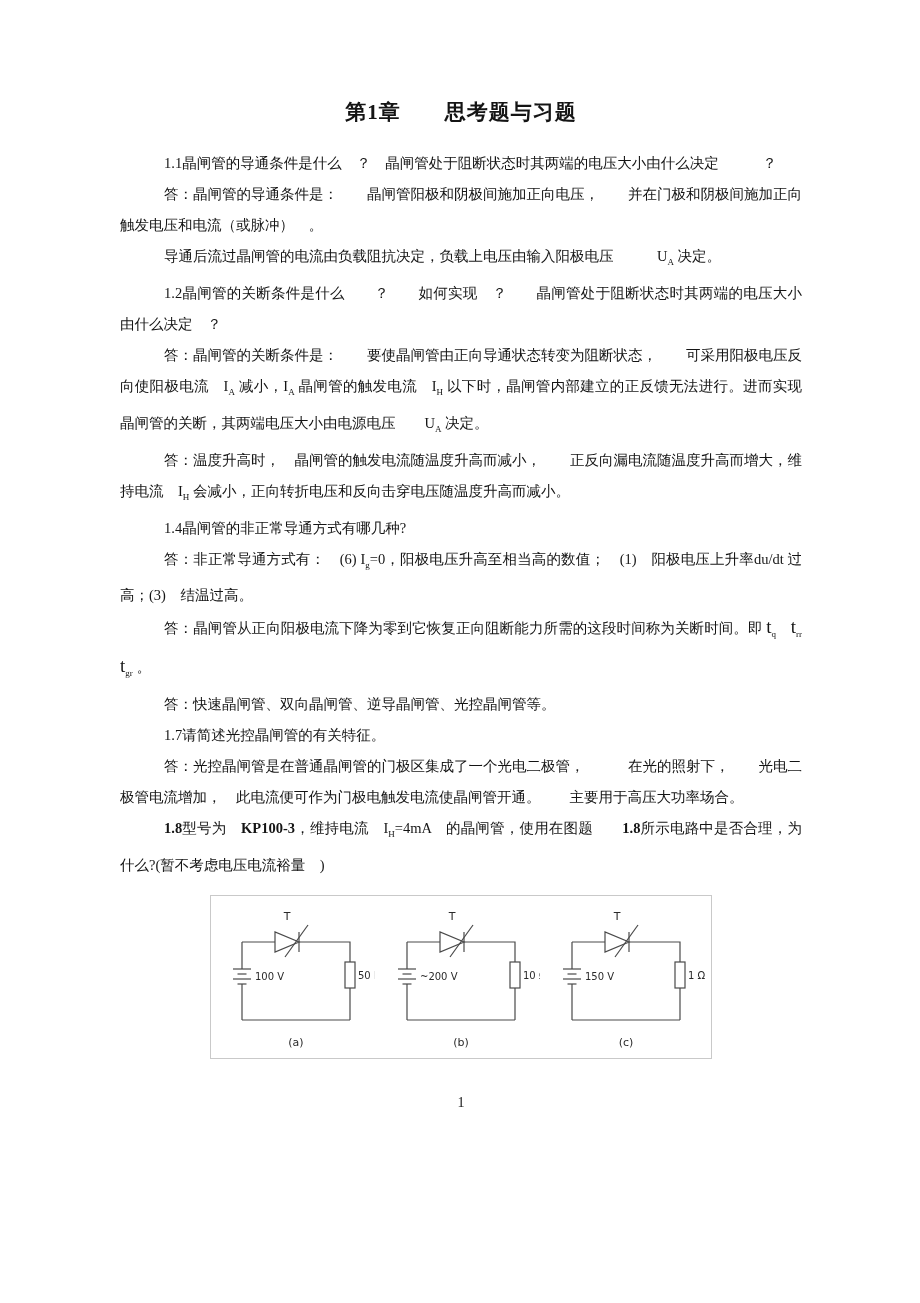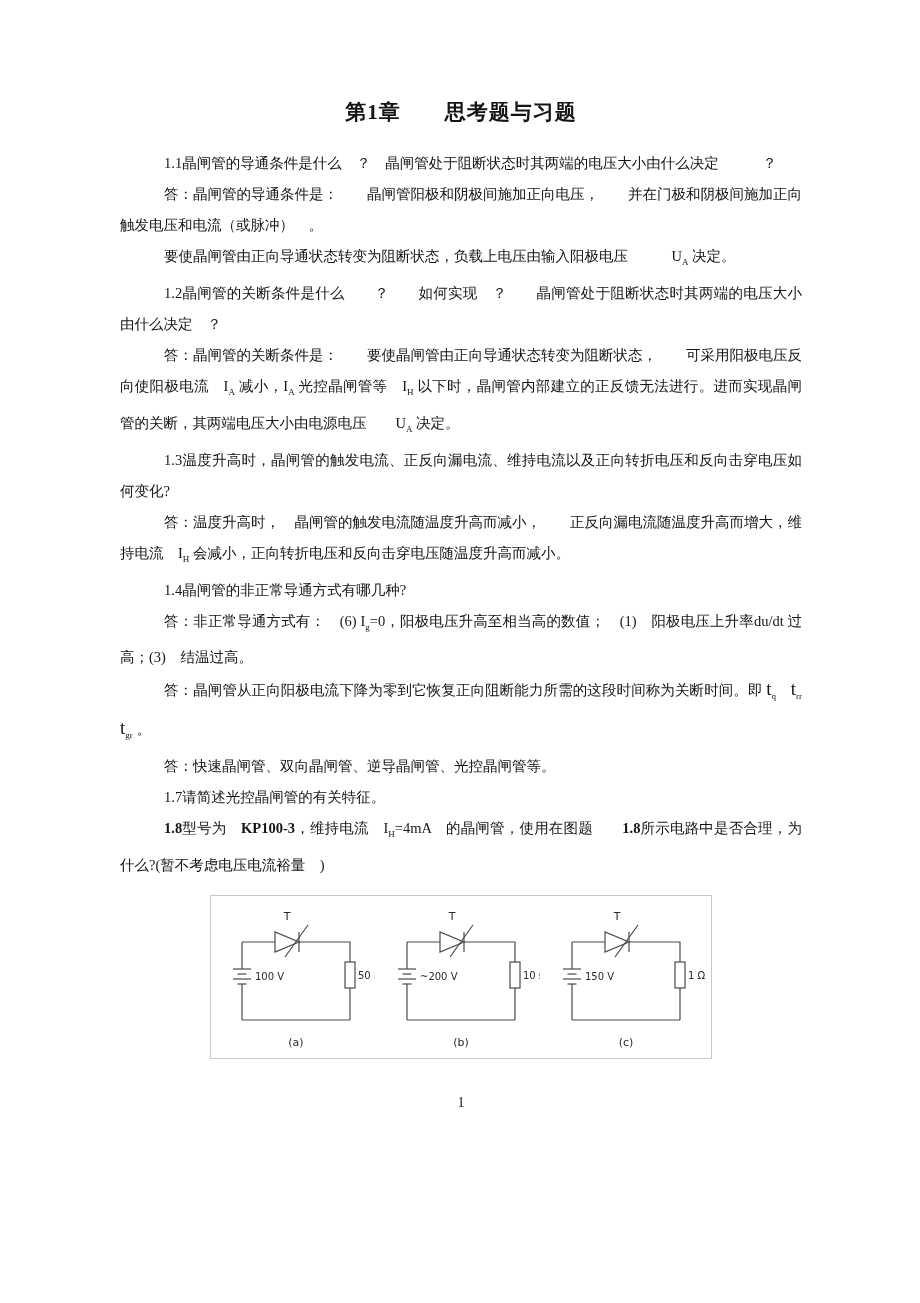--- a/index.html
+++ b/index.html
@@ -58,30 +58,30 @@
 </head>
 <body>
 
 <div class="page">
 
   <div class="title">第1章　　思考题与习题</div>
 
   <div id="doc-body">
       <p class="para"><span>1.1晶闸管的导通条件是什么　？　晶闸管处于阻断状态时其两端的电压大小由什么决定　　　？</span></p>
       <p class="para"><span>答：晶闸管的导通条件是：　　晶闸管阳极和阴极间施加正向电压，　　并在门极和阴极间施加正向触发电压和电流（或脉冲）　。</span></p>
-      <p class="para"><span>要使晶闸管由正向导通状态转变为阻断状态，负载上电压由输入阳极电压　　　U</span><sub>A</sub><span> 决定。</span></p>
+      <p class="para"><span>导通后流过晶闸管的电流由负载阻抗决定，负载上电压由输入阳极电压　　　U</span><sub>A</sub><span> 决定。</span></p>
       <p class="para"><span>1.2晶闸管的关断条件是什么　　？　　如何实现　？　　晶闸管处于阻断状态时其两端的电压大小由什么决定　？</span></p>
-      <p class="para"><span>答：晶闸管的关断条件是：　　要使晶闸管由正向导通状态转变为阻断状态，　　可采用阳极电压反向使阳极电流　I</span><sub>A</sub><span> 减小，I</span><sub>A</sub><span> 光控晶闸管等　I</span><sub>H</sub><span> 以下时，晶闸管内部建立的正反馈无法进行。进而实现晶闸管的关断，其两端电压大小由电源电压　　U</span><sub>A</sub><span> 决定。</span></p>
-      <p class="para"><span>1.3温度升高时，晶闸管的触发电流、正反向漏电流、维持电流以及正向转折电压和反向击穿电压如何变化?</span></p>
+      <p class="para"><span>答：晶闸管的关断条件是：　　要使晶闸管由正向导通状态转变为阻断状态，　　可采用阳极电压反向使阳极电流　I</span><sub>A</sub><span> 减小，I</span><sub>A</sub><span> 晶闸管的触发电流　I</span><sub>H</sub><span> 以下时，晶闸管内部建立的正反馈无法进行。进而实现晶闸管的关断，其两端电压大小由电源电压　　U</span><sub>A</sub><span> 决定。</span></p>
       <p class="para"><span>答：温度升高时，　晶闸管的触发电流随温度升高而减小，　　正反向漏电流随温度升高而增大，维持电流　I</span><sub>H</sub><span> 会减小，正向转折电压和反向击穿电压随温度升高而减小。</span></p>
       <p class="para"><span>1.4晶闸管的非正常导通方式有哪几种?</span></p>
       <p class="para"><span>答：非正常导通方式有：　(6) I</span><sub>g</sub><span>=0，阳极电压升高至相当高的数值；　(1)　阳极电压上升率du/dt 过高；(3)　结温过高。</span></p>
       <p class="para"><span>答：晶闸管从正向阳极电流下降为零到它恢复正向阻断能力所需的这段时间称为关断时间。即 </span><span class="large-sym">t</span><sub>q</sub><span>　</span><span class="large-sym">t</span><sub>rr</sub><span>　</span><span class="large-sym">t</span><sub>gr</sub><span> 。</span></p>
       <p class="para"><span>答：快速晶闸管、双向晶闸管、逆导晶闸管、光控晶闸管等。</span></p>
       <p class="para"><span>1.7请简述光控晶闸管的有关特征。</span></p>
+      <p class="para"><span>答：光控晶闸管是在普通晶闸管的门极区集成了一个光电二极管，　　　在光的照射下，　　光电二极管电流增加，　此电流便可作为门极电触发电流使晶闸管开通。　　主要用于高压大功率场合。</span></p>
       <p class="para"><span style="font-weight: bold;">1.8</span><span>型号为　</span><span style="font-weight: bold;">KP100-3</span><span>，维持电流　I</span><sub>H</sub><span style="font-weight: normal;">=4mA</span><span>　的晶闸管，使用在图题　　</span><span style="font-weight: bold;">1.8</span><span>所示电路中是否合理，为什么?(暂不考虑电压电流裕量　)</span></p>
     </div>
 
   <div class="figure">
 
     <div class="circuit">
       <svg width="158" height="150" viewBox="0 0 158 150">
         <path class="wire" d="M25,40 H58 M82,40 H133 V60 M133,86 V118 M25,118 H133 M25,40 V67 M25,82 V118"></path>
         <g class="comp">
           <polygon points="58,30 58,50 82,40"></polygon>

